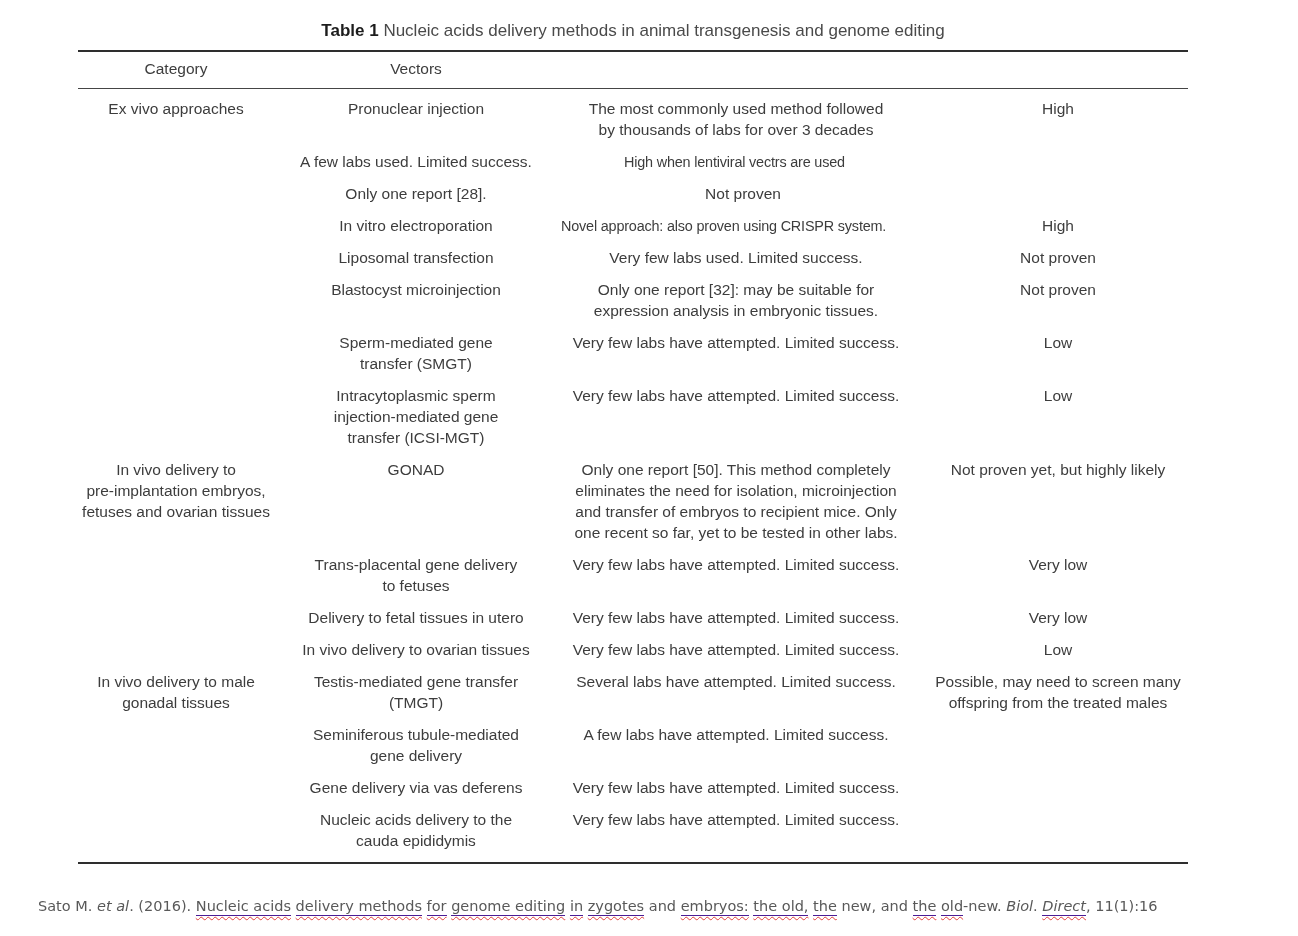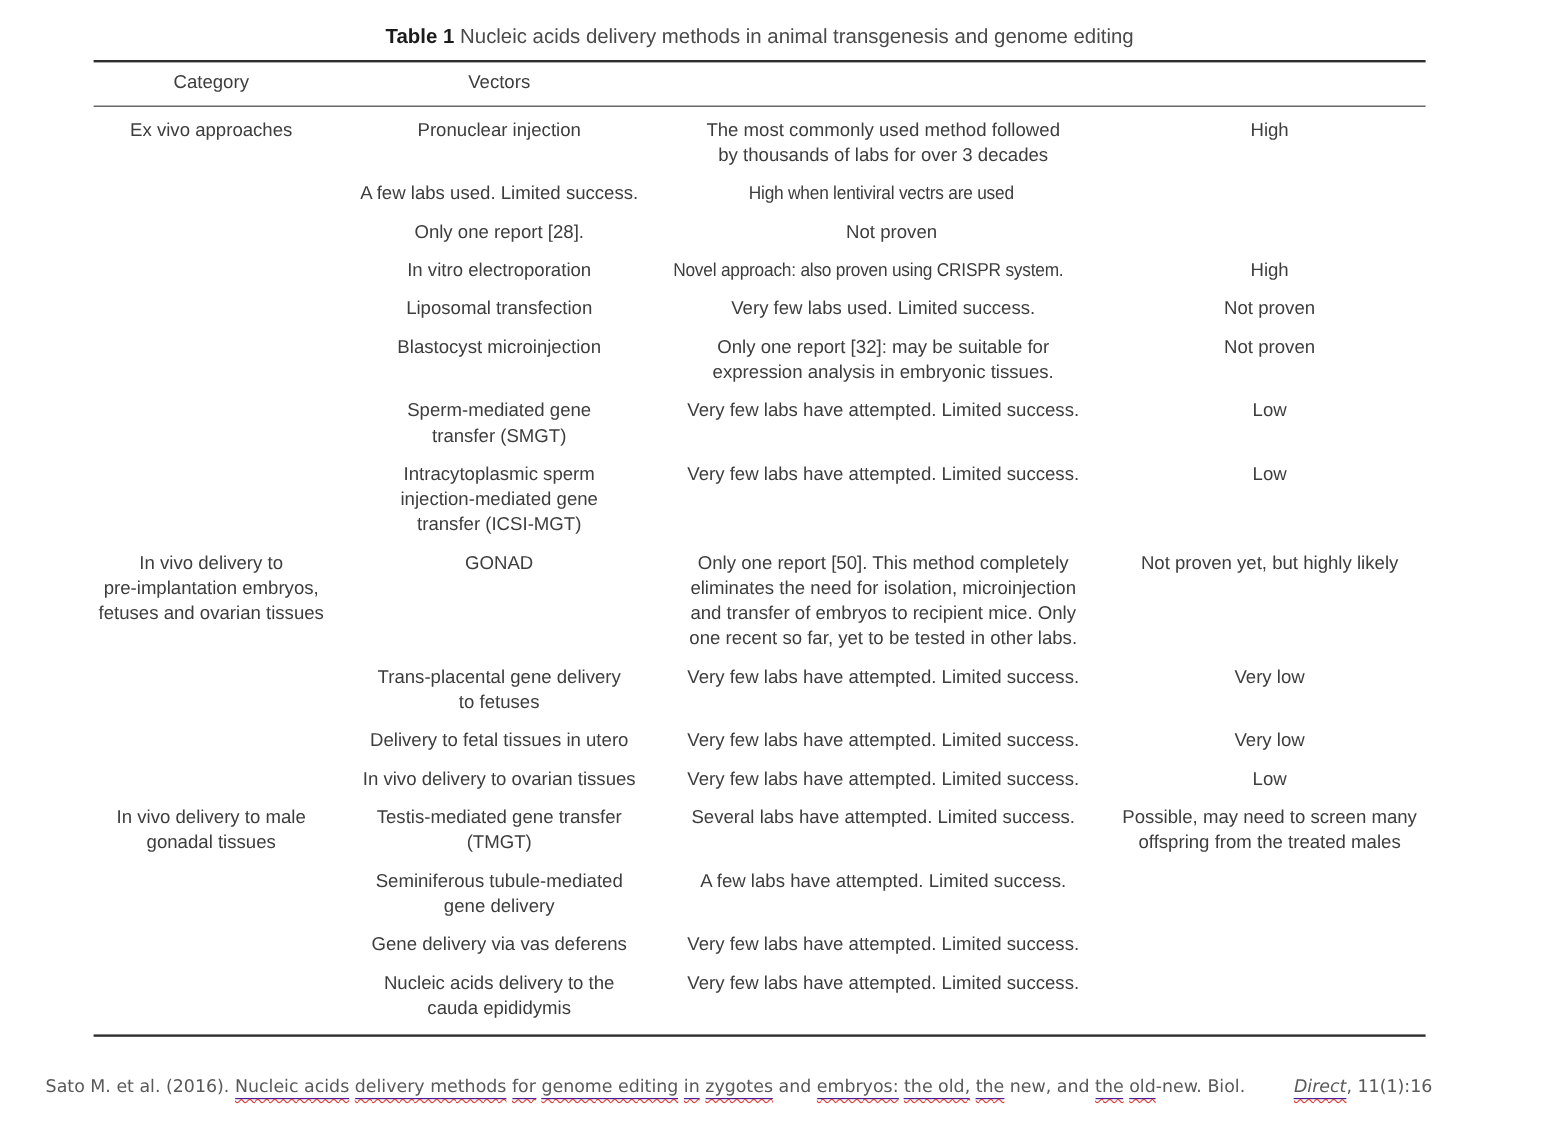--- a/index.html
+++ b/index.html
@@ -65,28 +65,28 @@
     white-space:nowrap;
   }
   .citation{
     margin:30px 10px 0 38px;
     font-family:"DejaVu Sans",sans-serif;
     font-size:14.5px;
     color:#595959;
     line-height:24px;
     white-space:nowrap;
   }
-  .seg-italic{}
+  .seg-italic{font-style:italic;}
   .seg-flag,.seg-italic-flag{
     border-bottom:1px solid #4c1d95;
     text-decoration:underline wavy #e0403c 1px;
     text-underline-offset:5px;
     padding-bottom:1px;
   }
-  .seg-italic-flag{font-style:italic;margin-left:36px;}
+  .seg-italic-flag{font-style:italic;}
 </style>
 </head>
 <body>
 
 <div class="table-wrap">
   <div class="table-title">
     <span class="t-label">Table 1</span>
     <span>Nucleic acids delivery methods in animal transgenesis and genome editing</span>
   </div>
 

